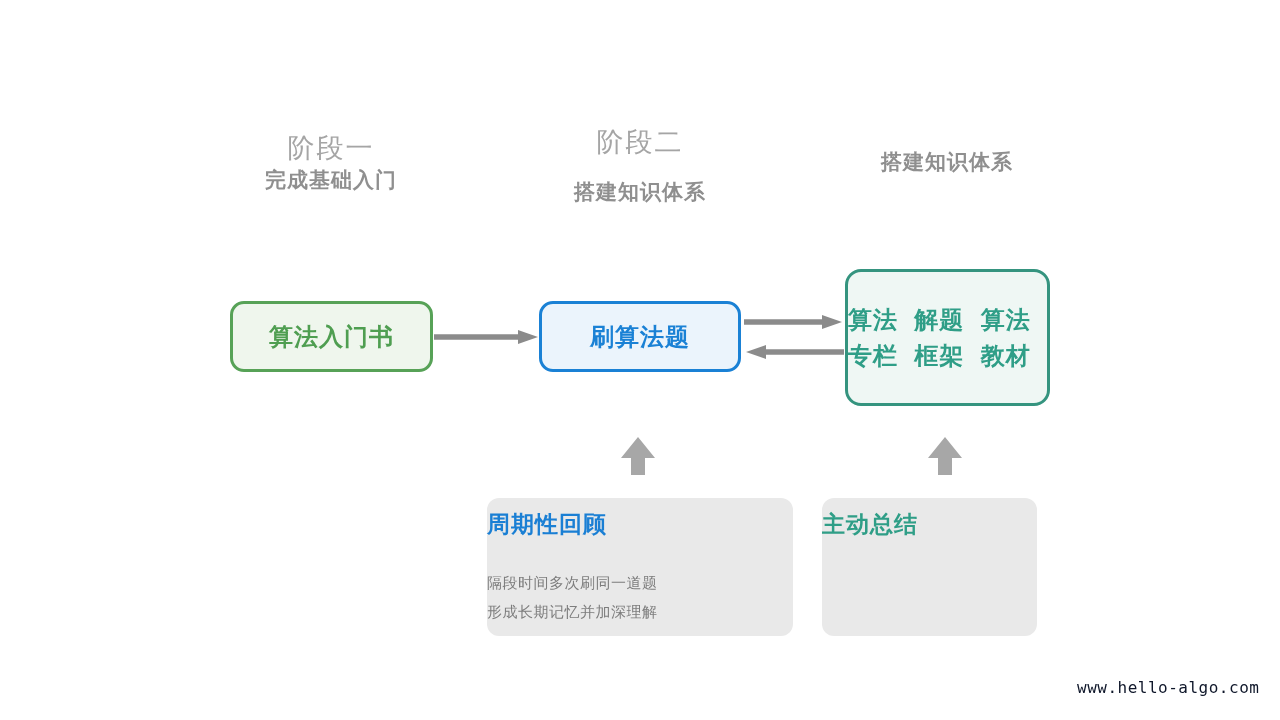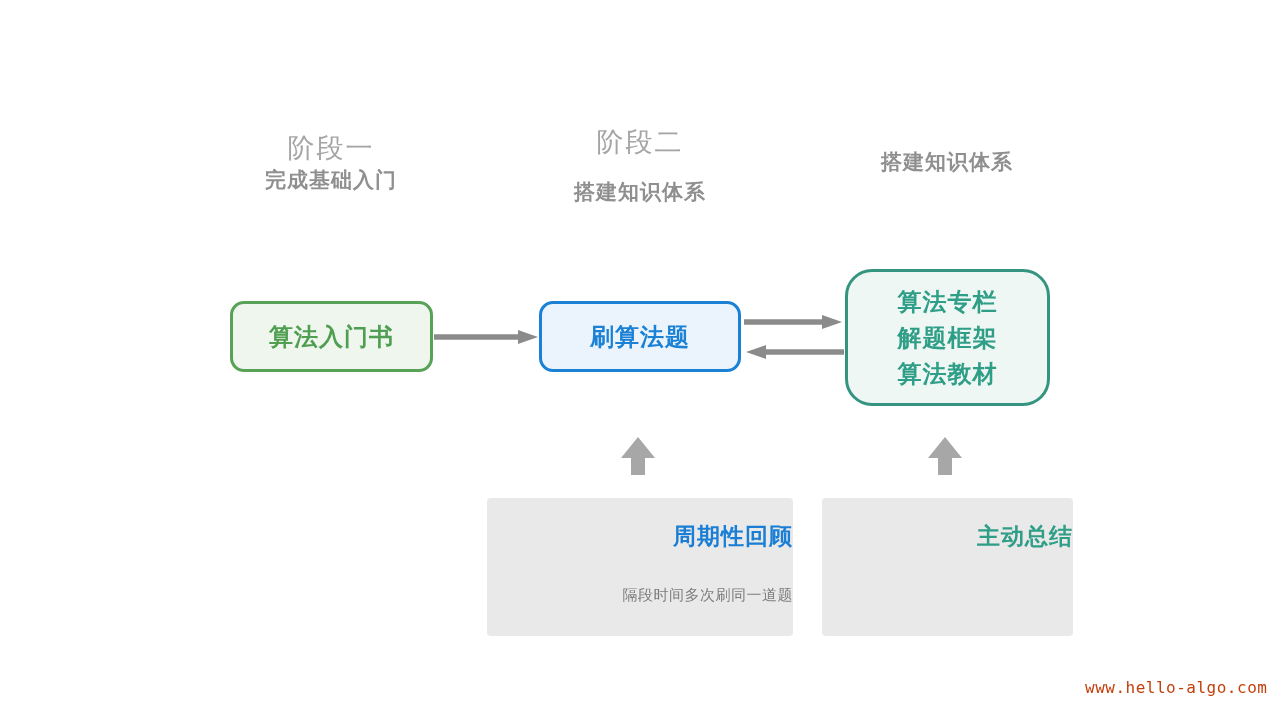--- a/index.html
+++ b/index.html
@@ -36,51 +36,50 @@
     justify-content: center;
     border-radius: 14px;
     border: 3px solid;
     font-weight: bold;
     font-size: 24px;
     letter-spacing: 1px;
   }
   .node-intro   { border-color: #57a257; background: #eff6ed; color: #4f9e51; }
   .node-practice{ border-color: #1a81d5; background: #ebf4fc; color: #1a81d5; }
   .node-sources { border-color: #35947f; background: #eff7f4; color: #2f9e87;
-                  border-radius: 27px; flex-direction: column; }
+                  border-radius: 16px; flex-direction: row; }
   .node-sources .line { line-height: 36px; }
 
   
   .callout {
     background: #e9e9e9;
-    border-radius: 4px;
-    text-align: right;
-    padding-top: 23px;
+    border-radius: 12px;
+    text-align: left;
+    padding-top: 11px;
   }
   .callout-title {
     font-size: 23px;
     font-weight: bold;
     letter-spacing: 1px;
   }
   .callout-title-blue { color: #1a7fd4; }
   .callout-title-teal { color: #2f9e87; }
   .callout-body {
     margin-top: 28px;
     font-size: 15px;
     color: #7d7d7d;
     line-height: 29px;
     letter-spacing: 0.5px;
   }
 
   .watermark {
     font-family: "DejaVu Sans Mono", monospace;
     font-size: 16px;
-    color: #c2410c;
+    color: #0f172a;
     letter-spacing: 0.5px;
-    margin-left: 8px;
   }
 
   svg { display: block; }
 </style>
 </head>
 <body>
 
 <div class="canvas">
 
   <div class="abs stage-header" style="left:231px; top:130px; width:200px;">
@@ -131,24 +130,25 @@
   </svg>
 
   <svg class="abs" style="left:928px; top:437px;" width="34" height="38" viewBox="0 0 34 38">
     <polygon points="17,0 34,21 24,21 24,38 10,38 10,21 0,21" fill="#a7a7a7"></polygon>
   </svg>
 
   <div class="abs callout" style="left:487px; top:498px; width:306px; height:138px;">
     <div class="callout-title callout-title-blue">周期性回顾</div>
     <div class="callout-body">
       <div>隔段时间多次刷同一道题</div>
+      <div>形成长期记忆并加深理解</div>
     </div>
   </div>
 
-  <div class="abs callout" style="left:822px; top:498px; width:251px; height:138px;">
+  <div class="abs callout" style="left:822px; top:498px; width:215px; height:138px;">
     <div class="callout-title callout-title-teal">主动总结</div>
     <div class="callout-body">
     </div>
   </div>
 
   <div class="abs watermark" style="left:1077px; top:678px;">www.hello-algo.com</div>
 
 </div>
 
 </body></html>

